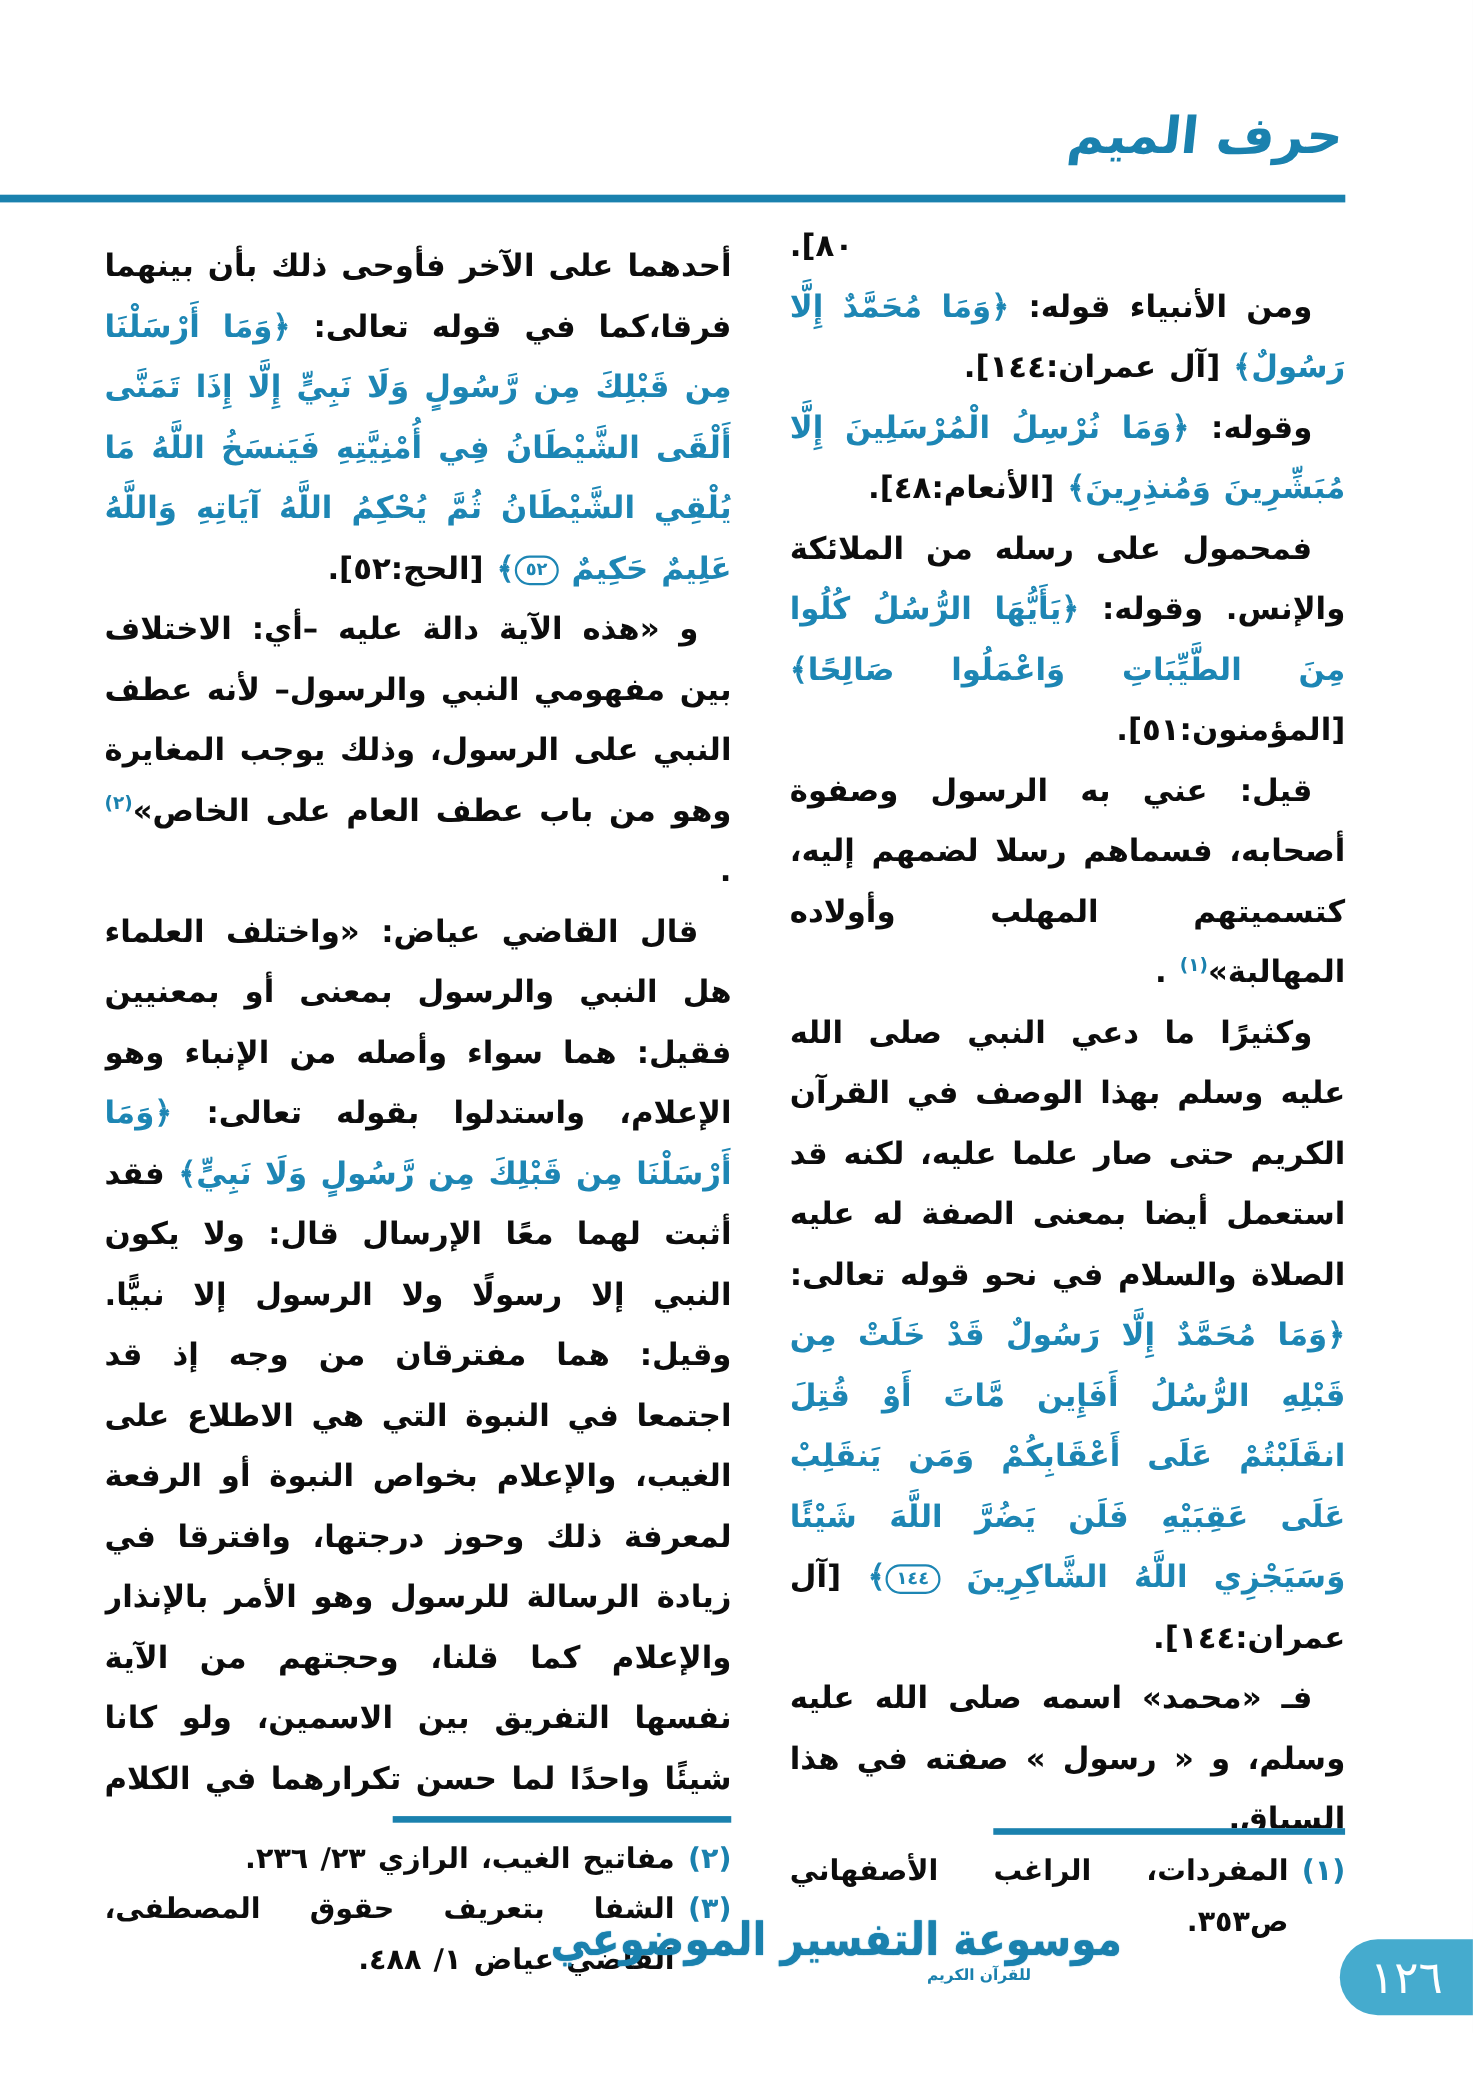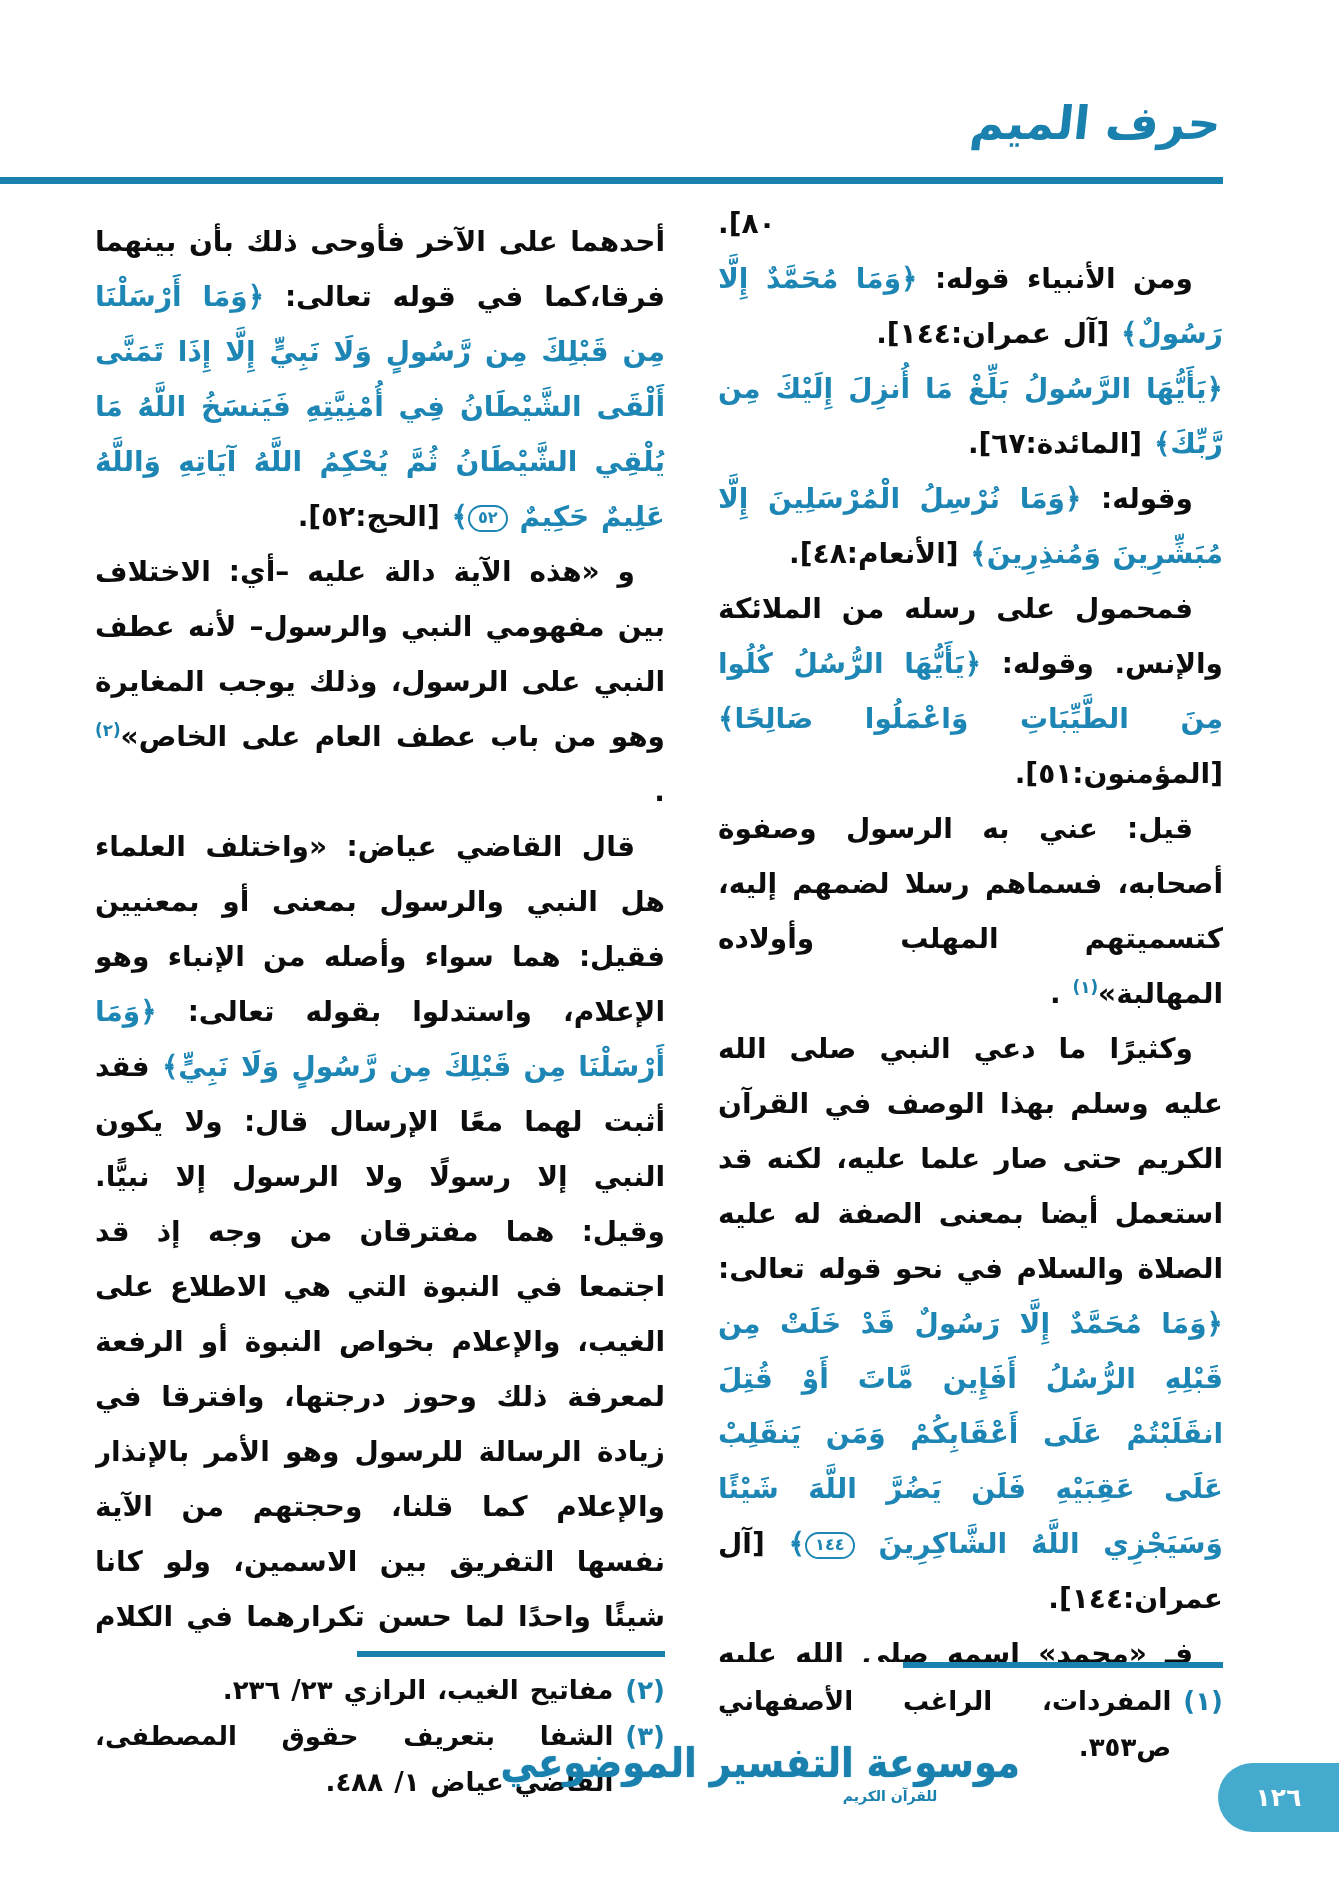--- a/index.html
+++ b/index.html
@@ -80,38 +80,37 @@
   }
   .book-logo .logo-sub{
     font-size:14px;font-weight:bold;margin-top:2px;
   }
   .page-badge{
     position:absolute;top:1763px;right:0;
     width:121px;height:69px;
     background:var(--badge);
     border-radius:35px 0 0 35px;
     display:flex;align-items:center;justify-content:center;
-    color:#ffffff;font-size:25px;font-weight:bold;
+    color:#ffffff;font-size:41px;font-weight:normal;
     letter-spacing:4px;
   }
 </style>
 </head>
 <body>
 
 <div class="page">
 
   <div class="header-title">حرف الميم</div>
 
   <div class="header-rule"></div>
 
   <div class="col col-right">
     <div>
         <div class="para fragment"><span class="seg-text">٨٠].</span></div>
         <div class="para"><span class="seg-text">ومن الأنبياء قوله: </span><span class="seg-quran">﴿وَمَا مُحَمَّدٌ إِلَّا رَسُولٌ﴾</span><span class="seg-ref"> [آل عمران:١٤٤].</span></div>
-        <div class="para no-indent"><span class="seg-quran">﴿يَأَيُّهَا الرَّسُولُ بَلِّغْ مَا أُنزِلَ إِلَيْكَ مِن رَّبِّكَ﴾</span><span class="seg-ref"> [المائدة:٦٧].</span></div>
         <div class="para"><span class="seg-text">وقوله: </span><span class="seg-quran">﴿وَمَا نُرْسِلُ الْمُرْسَلِينَ إِلَّا مُبَشِّرِينَ وَمُنذِرِينَ﴾</span><span class="seg-ref"> [الأنعام:٤٨].</span></div>
         <div class="para"><span class="seg-text">فمحمول على رسله من الملائكة والإنس. وقوله: </span><span class="seg-quran">﴿يَأَيُّهَا الرُّسُلُ كُلُوا مِنَ الطَّيِّبَاتِ وَاعْمَلُوا صَالِحًا﴾</span><span class="seg-ref"> [المؤمنون:٥١].</span></div>
         <div class="para"><span class="seg-text">قيل: عني به الرسول وصفوة أصحابه، فسماهم رسلا لضمهم إليه، كتسميتهم المهلب وأولاده المهالبة»</span><span class="seg-note">(١)</span><span class="seg-text"> .</span></div>
         <div class="para"><span class="seg-text">وكثيرًا ما دعي النبي صلى الله عليه وسلم بهذا الوصف في القرآن الكريم حتى صار علما عليه، لكنه قد استعمل أيضا بمعنى الصفة له عليه الصلاة والسلام في نحو قوله تعالى: </span><span class="seg-quran">﴿وَمَا مُحَمَّدٌ إِلَّا رَسُولٌ قَدْ خَلَتْ مِن قَبْلِهِ الرُّسُلُ أَفَإِين مَّاتَ أَوْ قُتِلَ انقَلَبْتُمْ عَلَى أَعْقَابِكُمْ وَمَن يَنقَلِبْ عَلَى عَقِبَيْهِ فَلَن يَضُرَّ اللَّهَ شَيْئًا وَسَيَجْزِي اللَّهُ الشَّاكِرِينَ </span><span class="seg-vnum">١٤٤</span><span class="seg-quran">﴾</span><span class="seg-ref"> [آل عمران:١٤٤].</span></div>
         <div class="para"><span class="seg-text">فـ «محمد» اسمه صلى الله عليه وسلم، و « رسول » صفته في هذا السياق.</span></div>
       </div>
     <div class="footnotes">
       <div class="fn-rule"></div>
       <div>
           <div class="fn-item">

